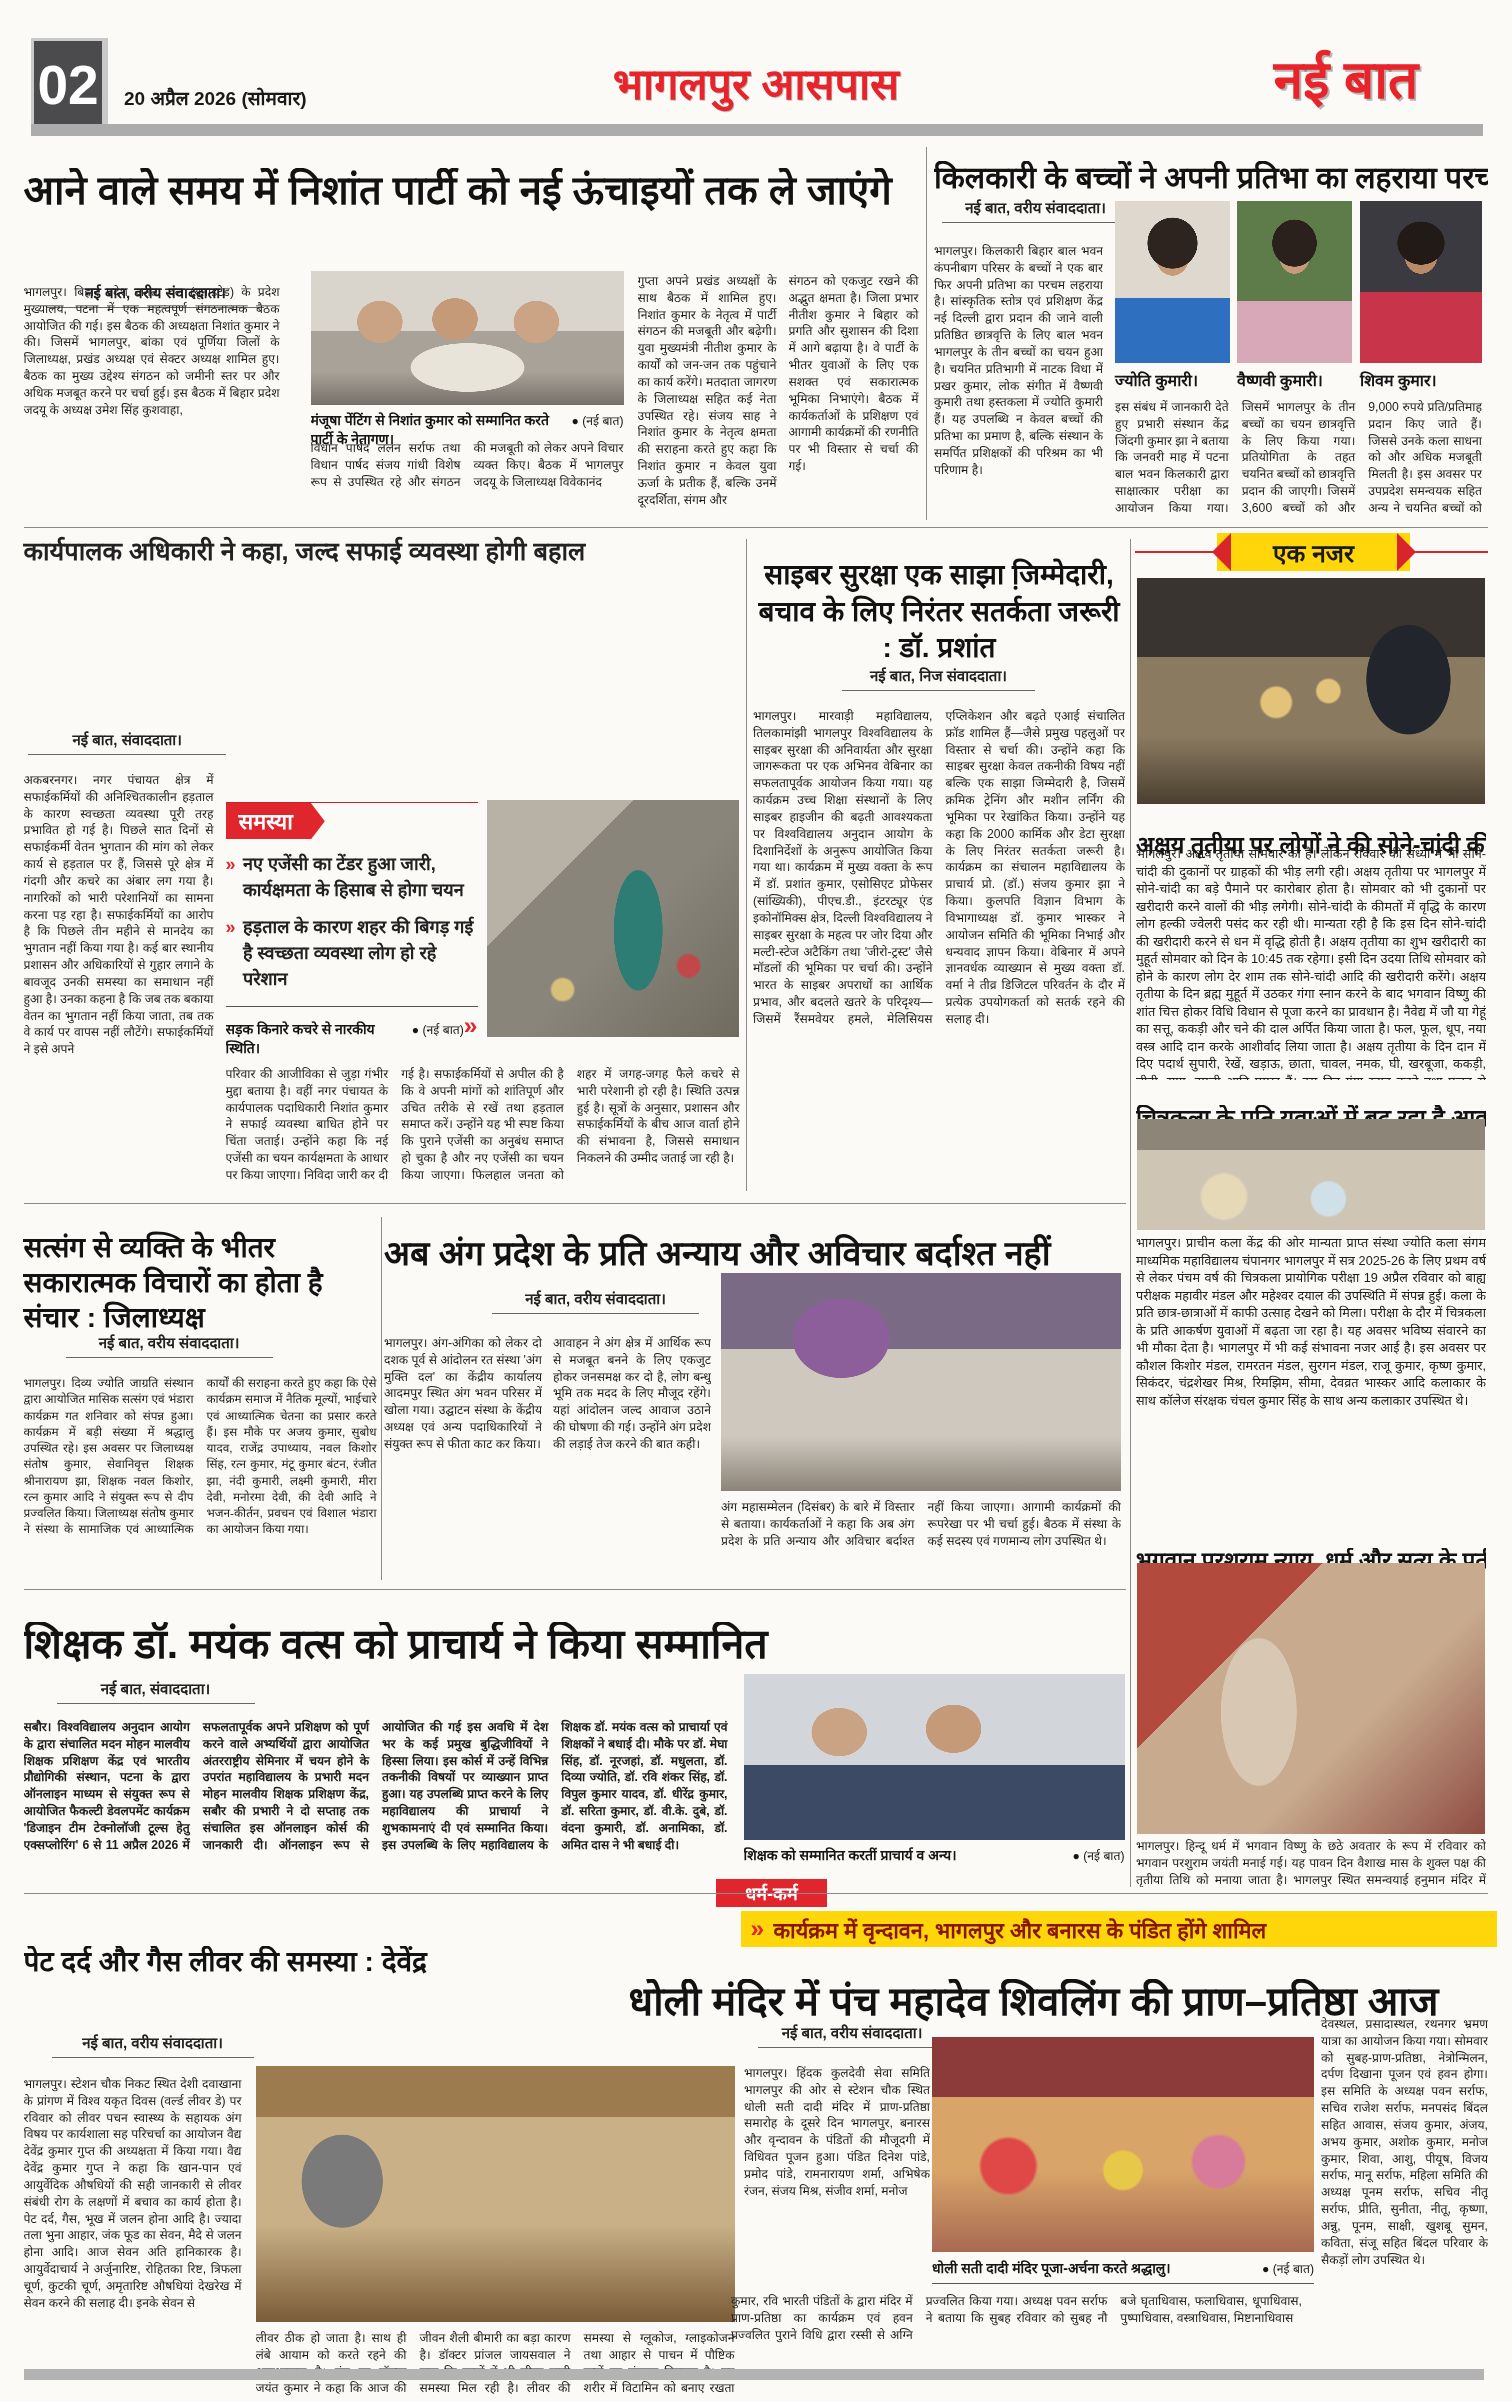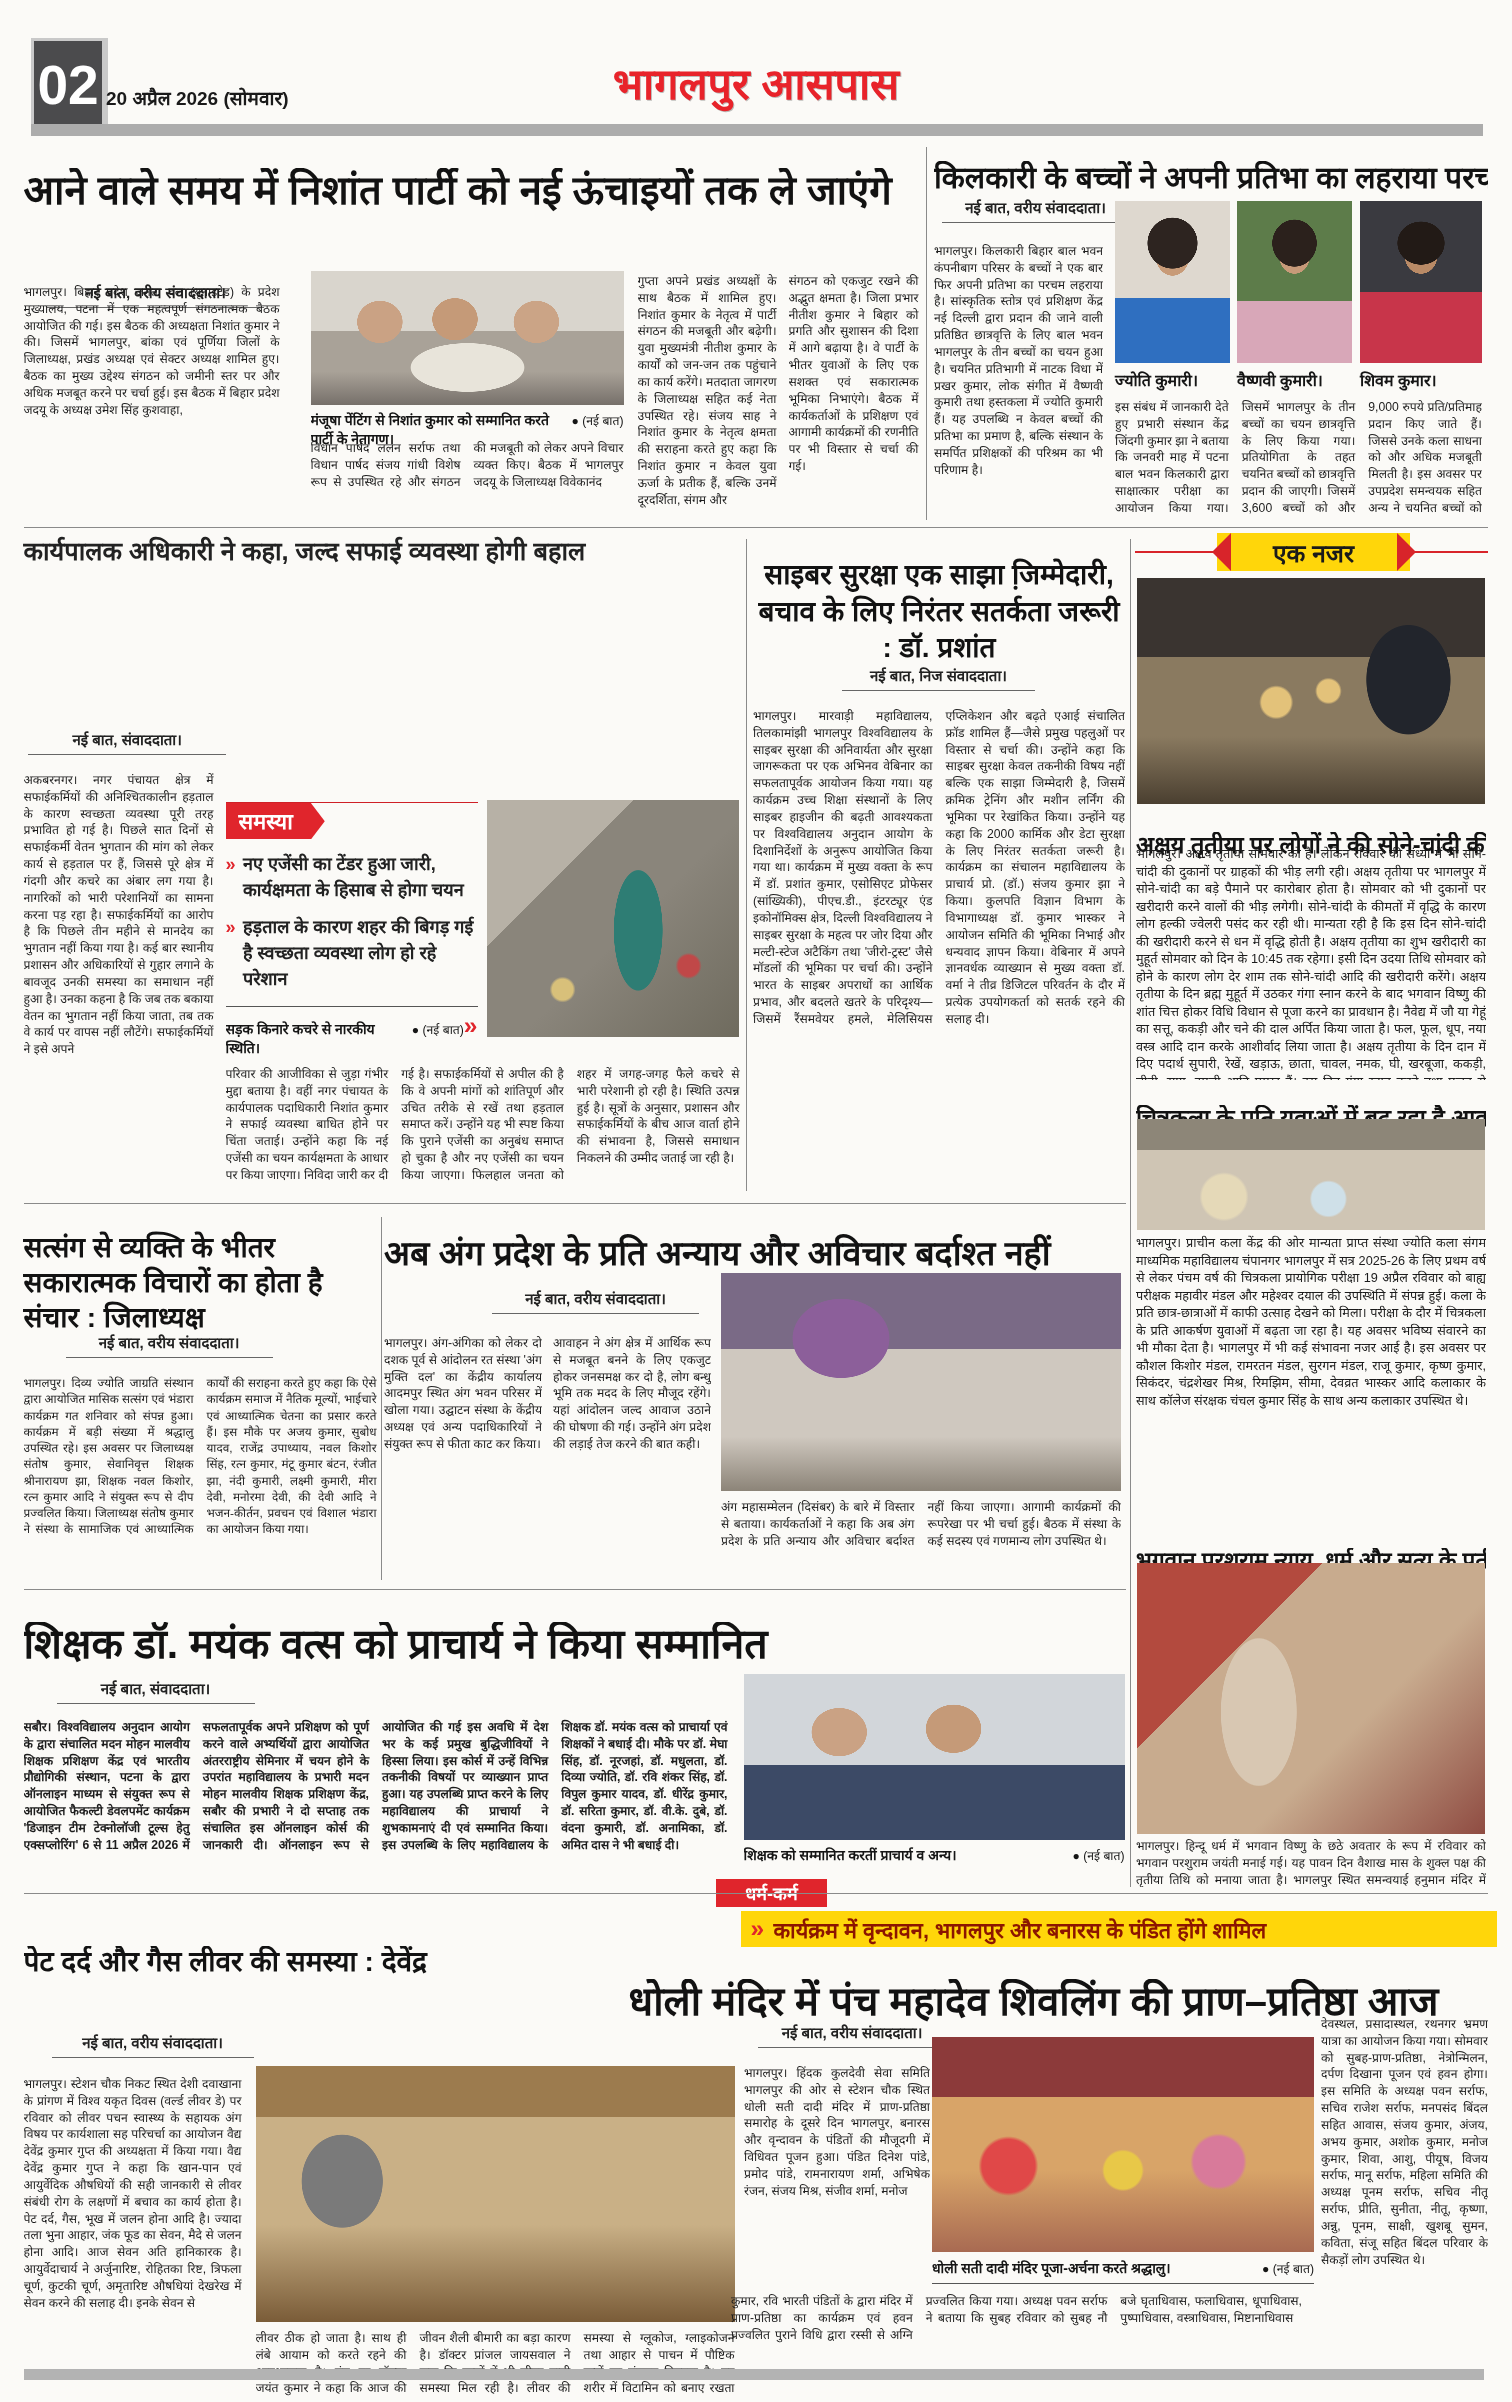--- a/index.html
+++ b/index.html
@@ -99,22 +99,23 @@
     radial-gradient(circle at 75% 58%,#d87a9a 0 8%,transparent 9%),
     linear-gradient(180deg,#8c3a3a 0 28%,#d8a468 28% 62%,#a86a52 100%);}
 </style>
 </head>
 <body>
 
 <div class="page">
 
   <div class="abs flag" style="left:31px;top:38px;width:77px;height:94px;"></div>
   <div class="abs numbox" style="left:34px;top:41px;width:68px;height:87px;">02</div>
-  <div class="abs mdate" style="left:106px;top:85px;">20 अप्रैल 2026 (सोमवार)</div>
+  <div class="abs mdate" style="left:124px;top:85px;">20 अप्रैल 2026 (सोमवार)</div>
   <div class="abs msec" style="left:0;right:0;top:53px;">भागलपुर आसपास</div>
+  <div class="abs mpaper" style="left:1205px;top:41px;width:282px;">नई बात</div>
   <div class="abs graybar" style="left:31px;top:124px;width:1452px;height:12.2px;"></div>
 
   <section class="abs" style="left:23.5px;top:141px;width:895px;height:382px;">
     <h1 class="abs hl fit" style="left:0;top:0;width:895px;font-size:40px;">आने वाले समय में निशांत पार्टी को नई ऊंचाइयों तक ले जाएंगे</h1>
     <div class="abs byline" style="left:23.5px;top:141px;width:217px;">नई बात, वरीय संवाददाता।</div>
     <div class="abs ph ph-party" style="left:287px;top:130px;width:313px;height:134px;"></div>
     <div class="abs cap" style="left:287px;top:269px;width:313px;">
       <span>मंजूषा पेंटिंग से निशांत कुमार को सम्मानित करते पार्टी के नेतागण।</span>
       <span class="credit">● (नई बात)</span>
     </div>

